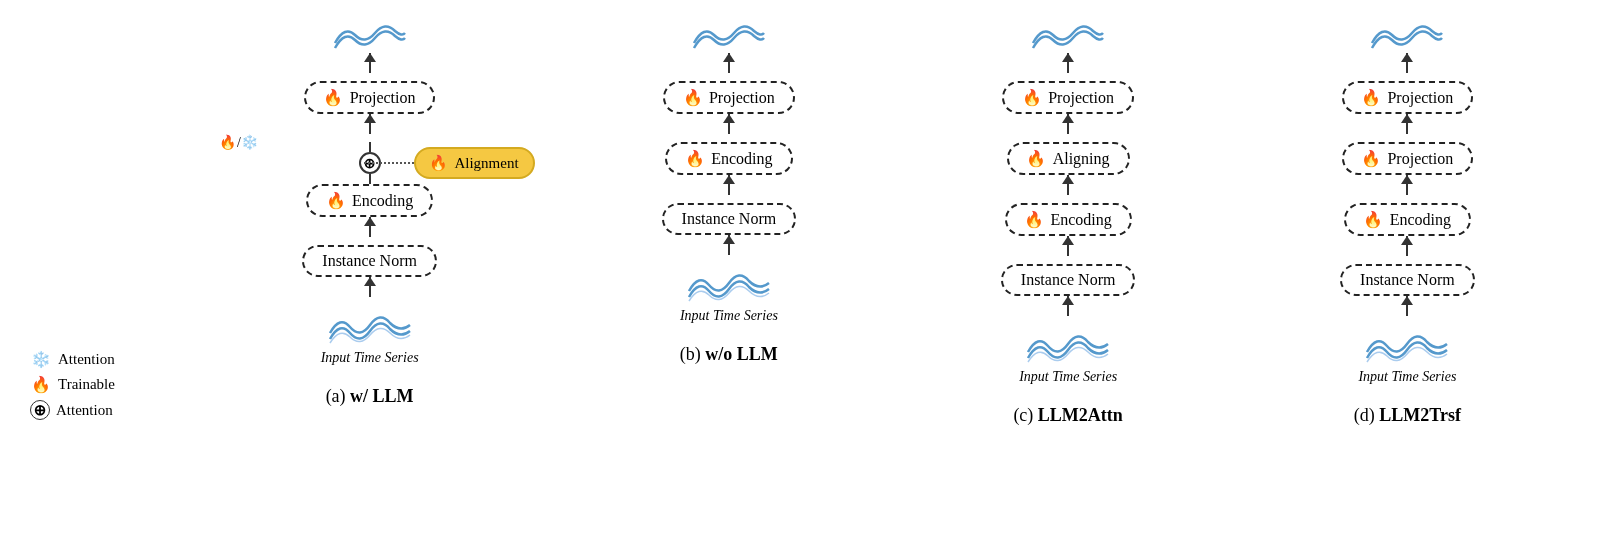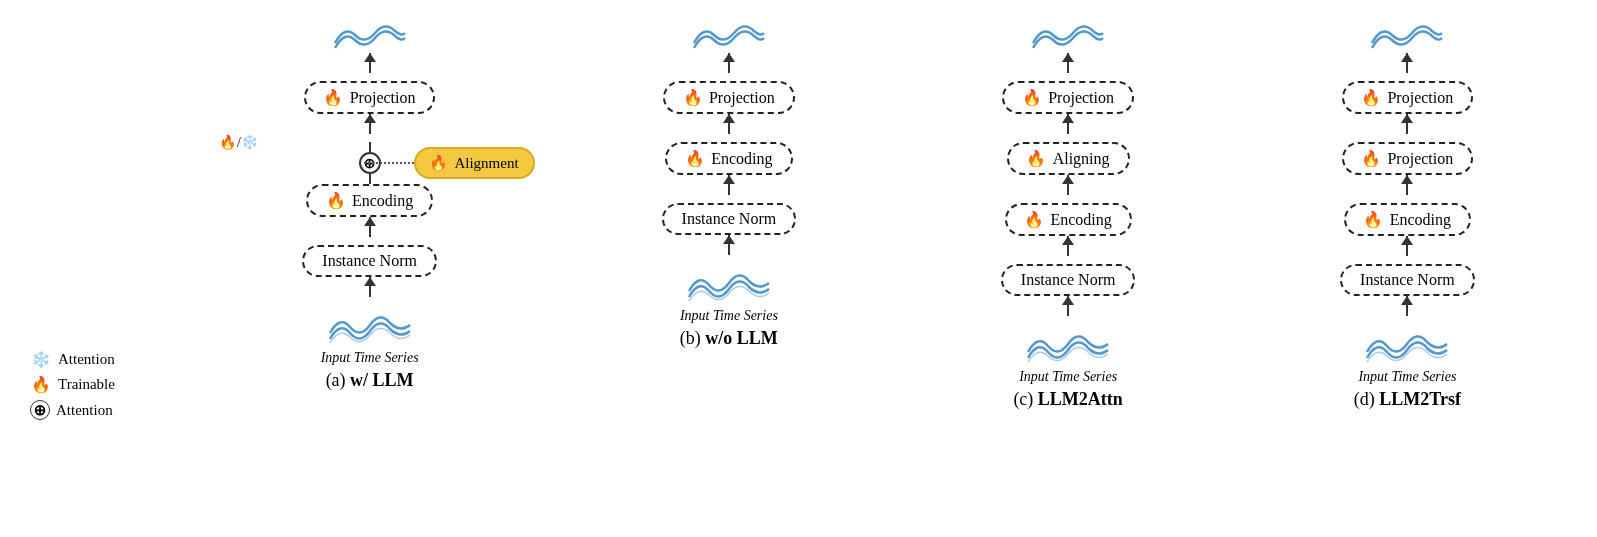--- a/index.html
+++ b/index.html
@@ -128,21 +128,21 @@
     .input-label {
       font-size: 14px;
       margin-top: 3px;
       text-align: center;
       font-style: italic;
     }
 
     .caption {
       font-size: 18px;
       font-weight: 700;
-      margin-top: 4px;
+      margin-top: 20px;
       text-align: right;
     }
 
     .caption span.regular {
       font-weight: 400;
     }
 
     .plus-circle {
       width: 22px;
       height: 22px;

